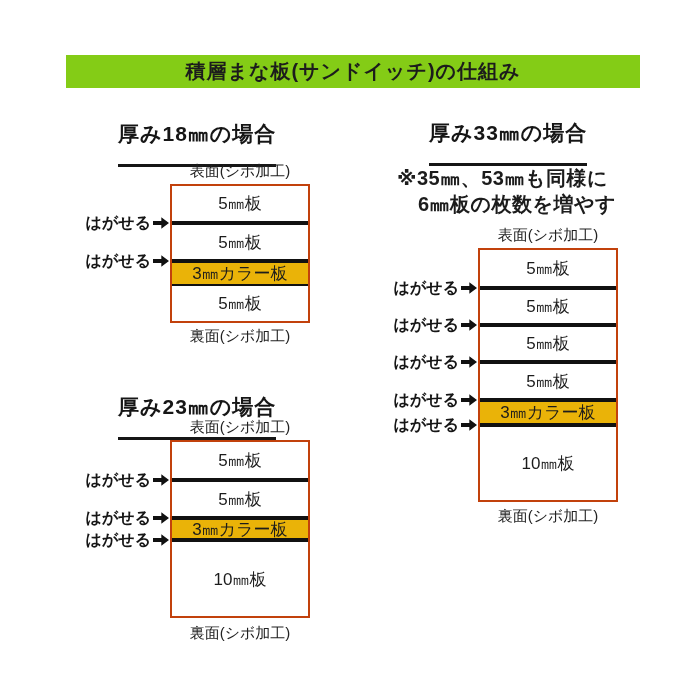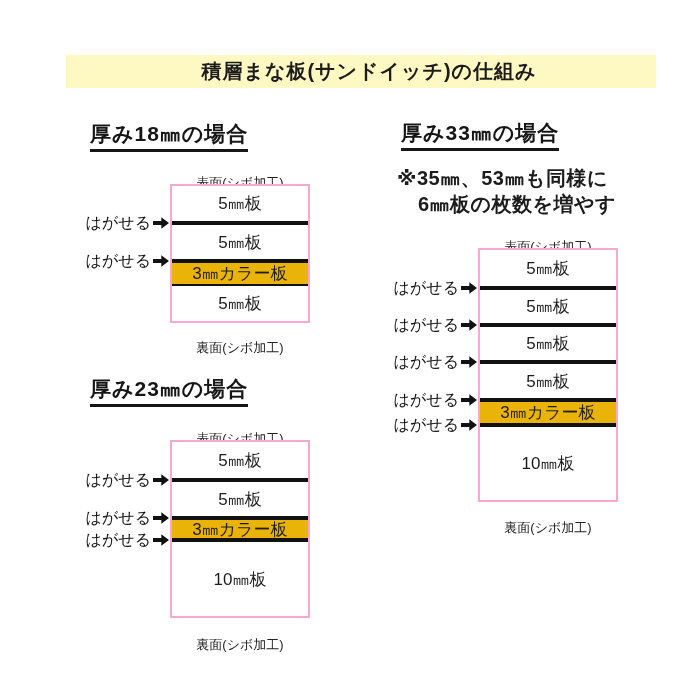--- a/index.html
+++ b/index.html
@@ -6,61 +6,62 @@
   body{
     width:700px;height:700px;background:#ffffff;
     font-family:"Liberation Sans","DejaVu Sans",sans-serif;
     color:#1a1a1a;
     -webkit-font-smoothing:antialiased;
   }
   #canvas{position:relative;width:700px;height:700px;overflow:hidden;background:#fff;}
 
   .title-bar{
     position:absolute;left:66px;top:55px;width:574px;height:33px;
-    background:#fef9c3;display:flex;align-items:center;justify-content:center;
-    font-size:20px;font-weight:700;letter-spacing:1px;color:#1c1c1c;padding-left:16px;
+    background:#84cc16;display:flex;align-items:center;justify-content:center;
+    font-size:20px;font-weight:700;letter-spacing:1px;color:#1c1c1c;
   }
 
   .heading{
     position:absolute;
     font-size:21px;font-weight:700;letter-spacing:1px;color:#161616;
-    border-bottom:3px solid #161616;padding-bottom:3px;line-height:1.15;
+    border-bottom:3px solid #161616;padding-bottom:18px;line-height:1.15;
     white-space:nowrap;
+    margin-left:28px;
   }
 
   .note-line{
     position:absolute;font-size:20px;font-weight:600;letter-spacing:0.5px;
     color:#1c1c1c;white-space:nowrap;line-height:1.1;
   }
 
   .surface-label{
     position:absolute;width:140px;text-align:center;
-    font-size:13px;font-weight:500;color:#222;white-space:nowrap;margin-top:12px;
+    font-size:15px;font-weight:500;color:#222;white-space:nowrap;
   }
 
   .stack-box{
     position:absolute;width:140px;box-sizing:border-box;
-    border:2px solid #f9a8d4;background:#fff;
+    border:2px solid #c2410c;background:#fff;
     display:flex;flex-direction:column;
   }
   .layer{
     display:flex;align-items:center;justify-content:center;
     font-size:17px;font-weight:500;color:#1c1c1c;flex:0 0 auto;
     white-space:nowrap;
   }
   .layer.color{background:#eab308;}
   .sep{flex:0 0 auto;height:4px;background:#111;}
   .sep-thin{flex:0 0 auto;height:2px;background:#111;}
 
   .peel-row{
     position:absolute;height:20px;width:83px;
     display:flex;align-items:center;justify-content:flex-end;
   }
   .peel-row .peel-label{
-    font-size:16px;font-weight:400;color:#161616;white-space:nowrap;margin-left:32px;
+    font-size:16px;font-weight:700;color:#161616;white-space:nowrap;margin-left:32px;
   }
   .peel-arrow{
     width:16px;height:13px;margin-left:2px;background:#111;flex:0 0 auto;
     clip-path:polygon(0 34%,52% 34%,52% 6%,100% 50%,52% 94%,52% 66%,0 66%);
   }
   .left-col .peel-row{left:86px;}
   .right-col .peel-row{left:394px;}
 </style>
 </head>
 <body>
@@ -89,21 +90,21 @@
     </div>
     <div class="peel-row" style="top:251px;">
       <span class="peel-label">はがせる</span>
       <span class="peel-arrow"></span>
     </div>
 
     <div class="surface-label" style="left:170px;top:327px;">裏面(シボ加工)</div>
   </div>
 
   <div class="left-col">
-    <div class="heading" style="left:90px;top:377px;">厚み23㎜の場合</div>
+    <div class="heading" style="left:90px;top:395px;">厚み23㎜の場合</div>
     <div class="surface-label" style="left:170px;top:418px;">表面(シボ加工)</div>
 
     <div class="stack-box" style="left:170px;top:440px;height:178px;">
       <div class="layer" style="height:36px;">5㎜板</div>
       <div class="sep"></div>
       <div class="layer" style="height:34px;">5㎜板</div>
       <div class="sep"></div>
       <div class="layer color" style="height:18px;">3㎜カラー板</div>
       <div class="sep"></div>
       <div class="layer" style="height:74px;">10㎜板</div>

